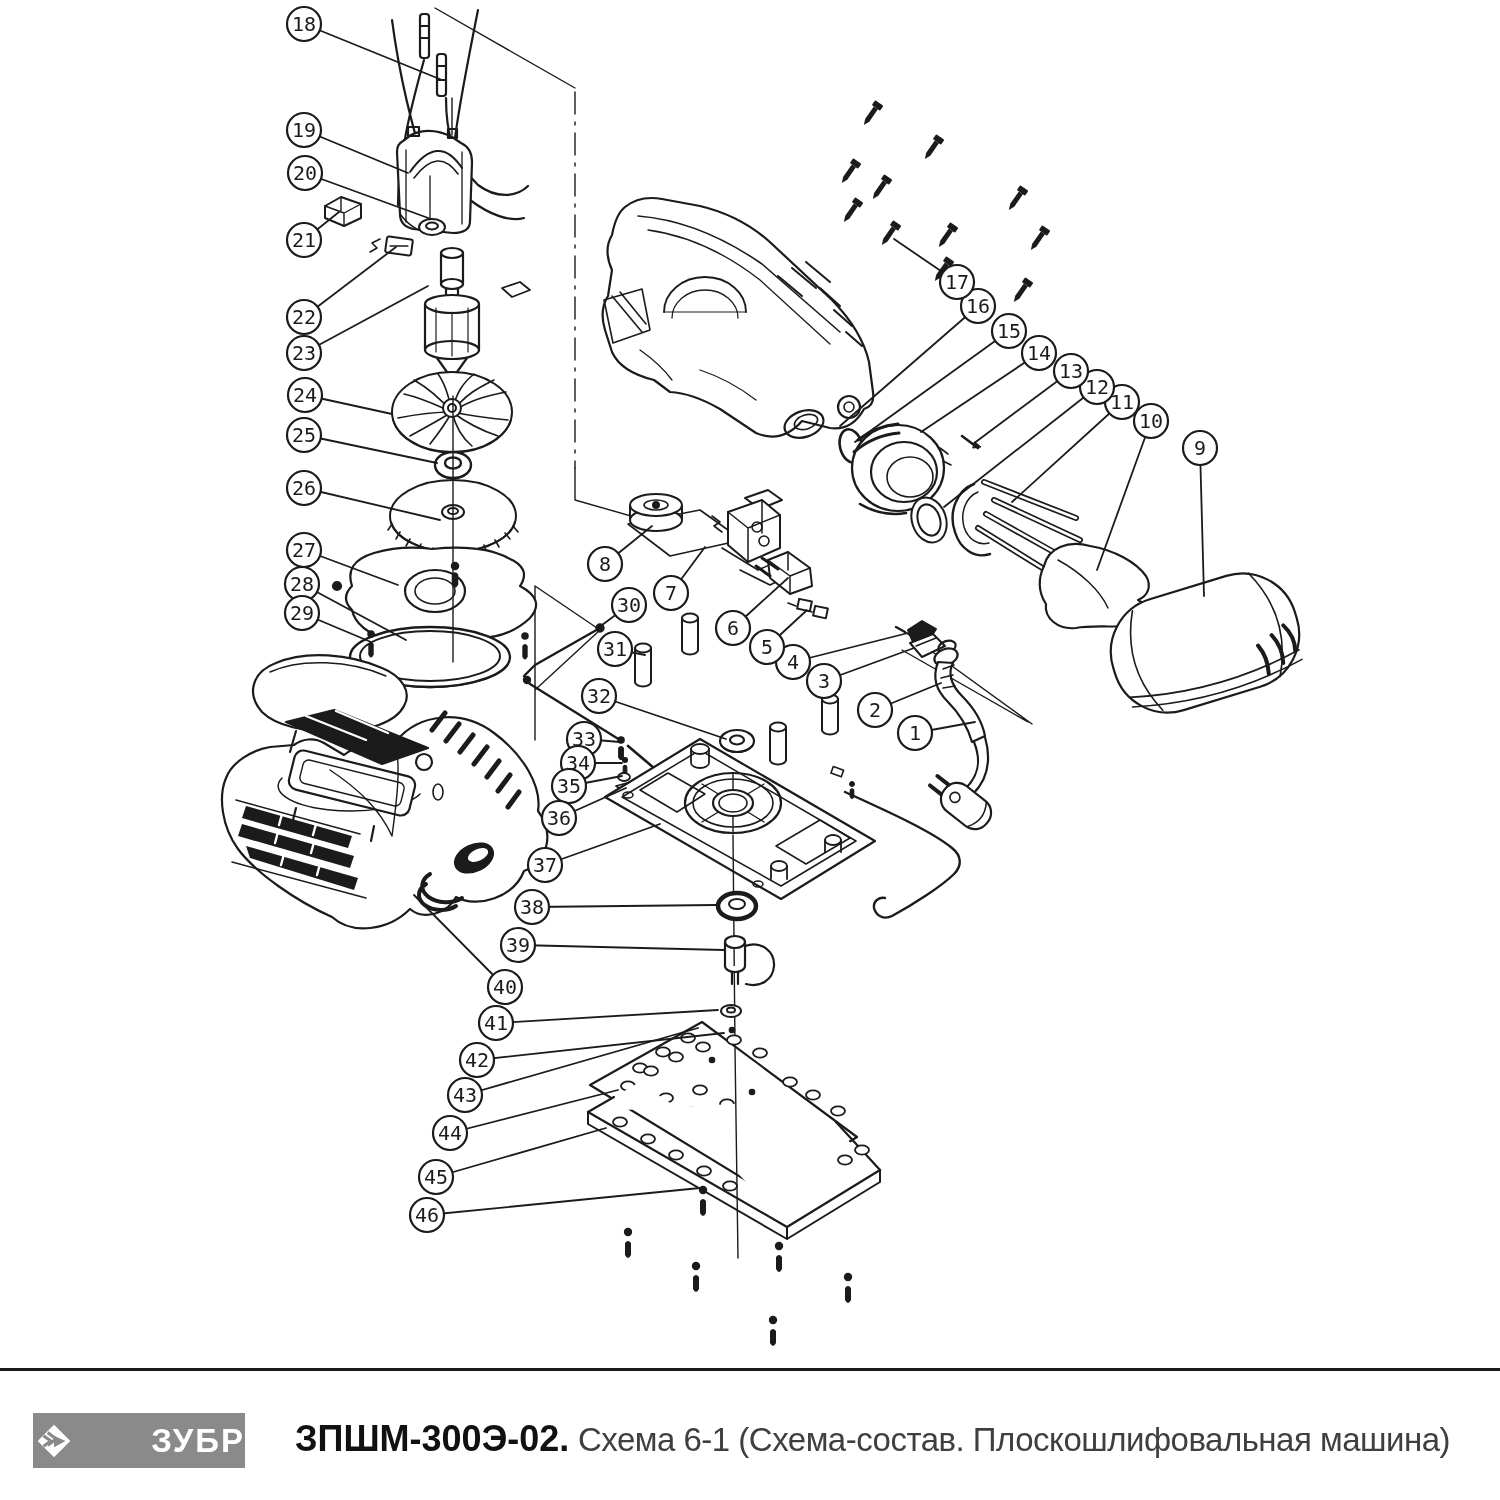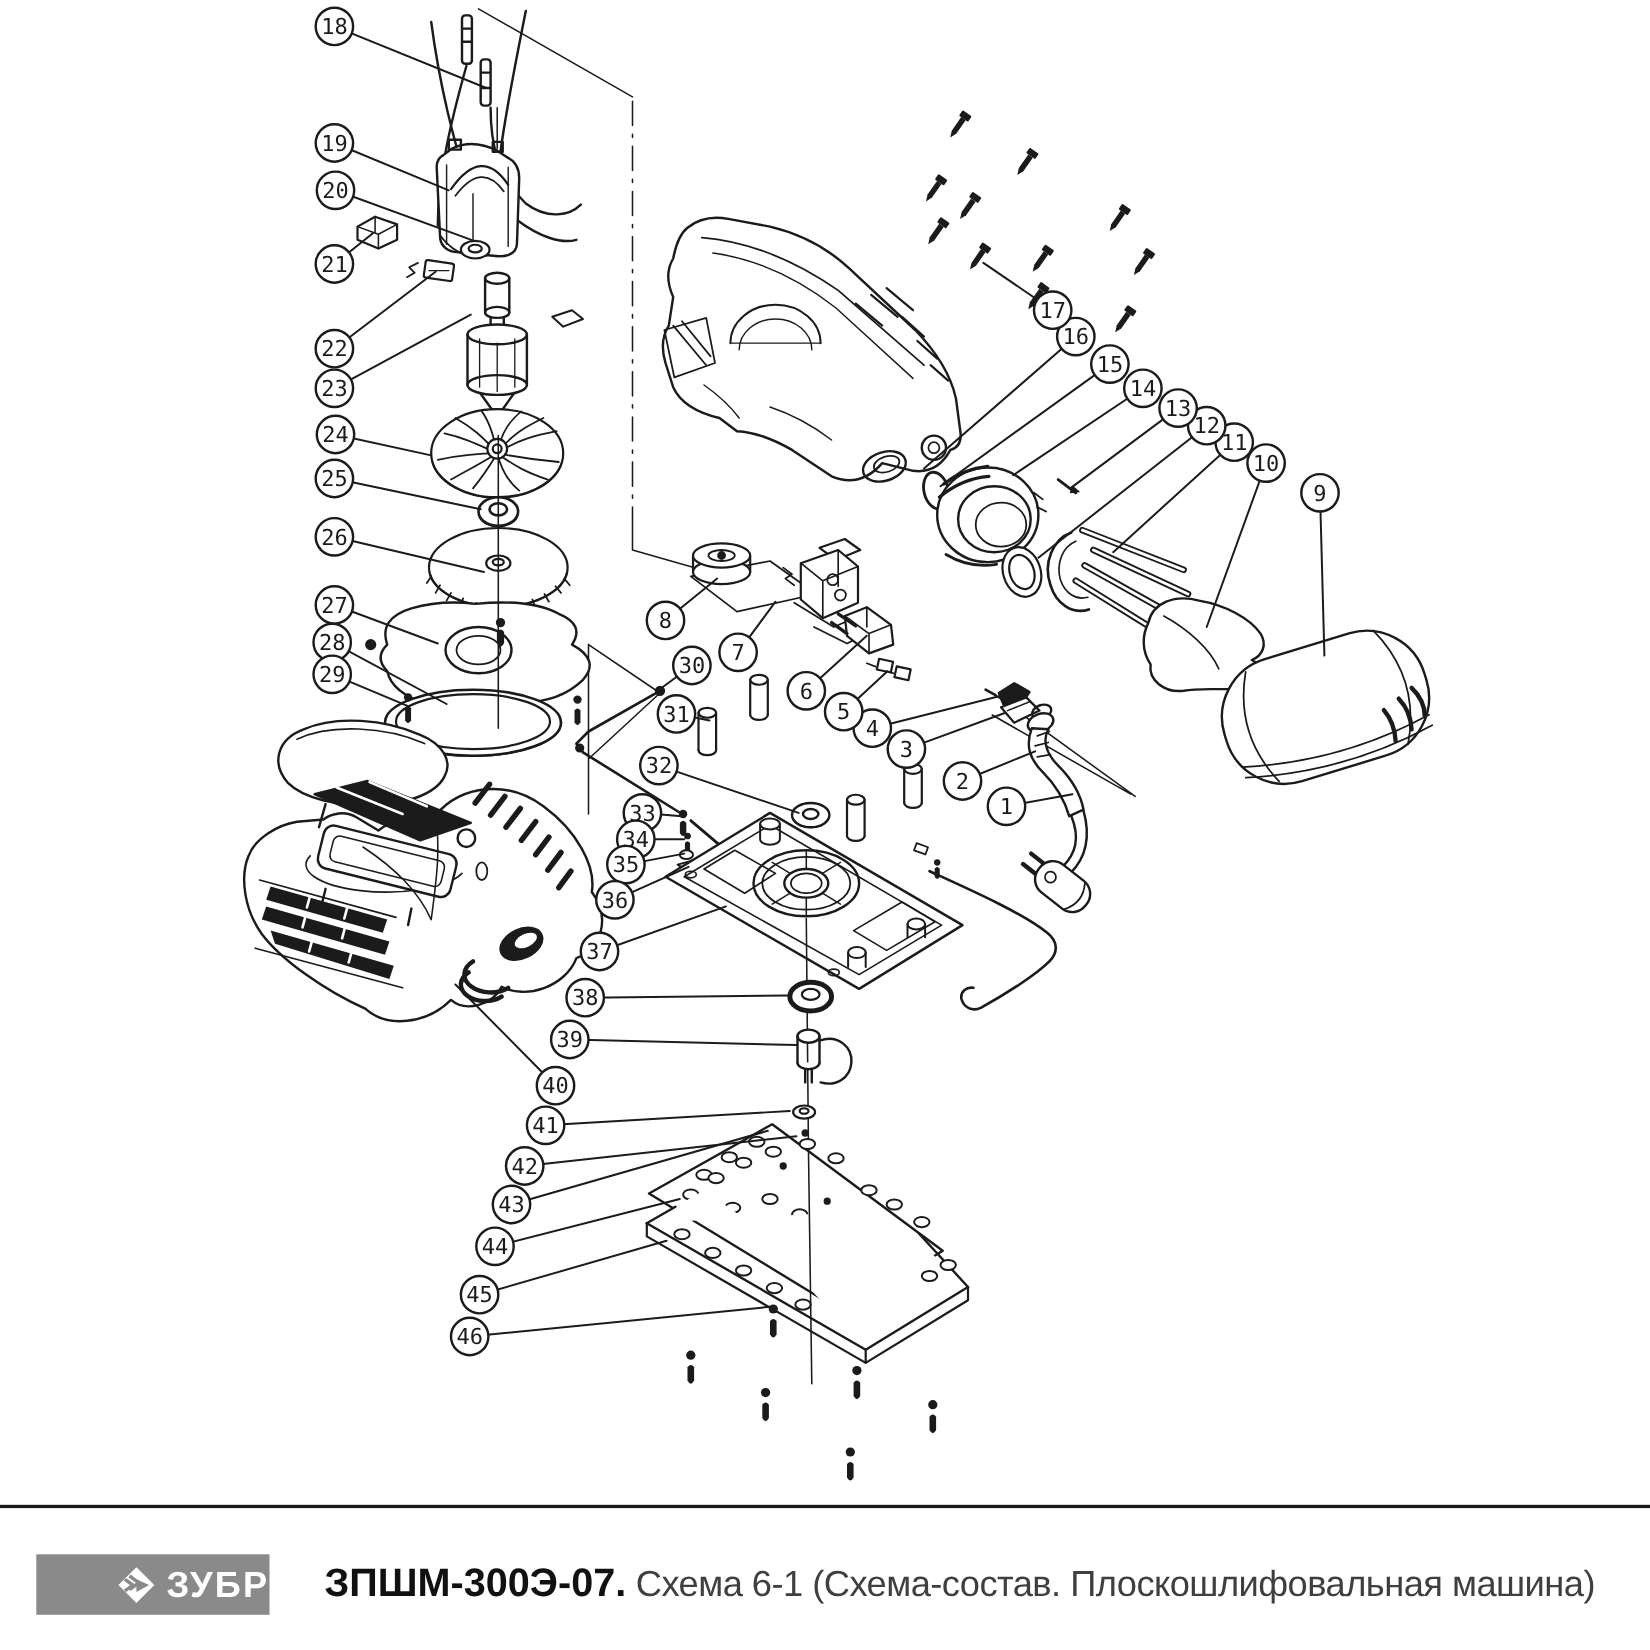--- a/index.html
+++ b/index.html
@@ -2,21 +2,21 @@
 <html><head>
 <meta charset="utf-8">
 <style>
   html,body{margin:0;padding:0;background:#ffffff;}
   .page{position:relative;width:1500px;height:1500px;background:#fff;overflow:hidden;
         font-family:"Liberation Sans",sans-serif;}
   svg text{user-select:none;}
   .rule{position:absolute;left:0;top:1368px;width:1500px;border-top:3px solid #1a1a1a;}
   .footer{position:absolute;left:0;top:1404px;width:1500px;height:80px;}
   .logo{position:absolute;left:33px;top:9px;width:212px;height:55px;background:#8a8a8a;
-        display:flex;align-items:center;justify-content:flex-end;gap:6px;}
+        display:flex;align-items:center;justify-content:space-between;gap:6px;}
   .logo-text{color:#fff;font-weight:800;font-size:33px;letter-spacing:2px;line-height:1;}
   .title{position:absolute;left:295px;top:14px;white-space:nowrap;}
   .title .model{font-weight:700;font-size:36px;color:#111;}
   .title .subtitle{font-weight:400;font-size:33px;color:#3f3f3f;letter-spacing:-0.5px;}
 </style>
 </head>
 <body>
 
 <div class="page">
 
@@ -707,17 +707,17 @@
   <div class="logo">
     <svg width="42" height="42" viewBox="0 0 40 40">
       <rect x="9" y="9" width="22" height="22" transform="rotate(45 20 20)" fill="#fff"></rect>
       <path d="M10,15 L17,20 L10,25" stroke="#8a8a8a" stroke-width="3" fill="none"></path>
       <path d="M14,12 L22,18 L14,24" stroke="#8a8a8a" stroke-width="3" fill="none"></path>
       <path d="M20,15 L31,20 L20,26 Z" fill="#8a8a8a"></path>
     </svg>
     <span class="logo-text">ЗУБР</span>
   </div>
   <div class="title">
-    <span class="model">ЗПШМ-300Э-07.</span><span class="subtitle"> Схема 6-1 (Схема-состав. Плоскошлифовальная машина)</span>
+    <span class="model">ЗПШМ-300Э-02.</span><span class="subtitle"> Схема 6-1 (Схема-состав. Плоскошлифовальная машина)</span>
   </div>
 </div>
 
 </div>
 
 </body></html>

